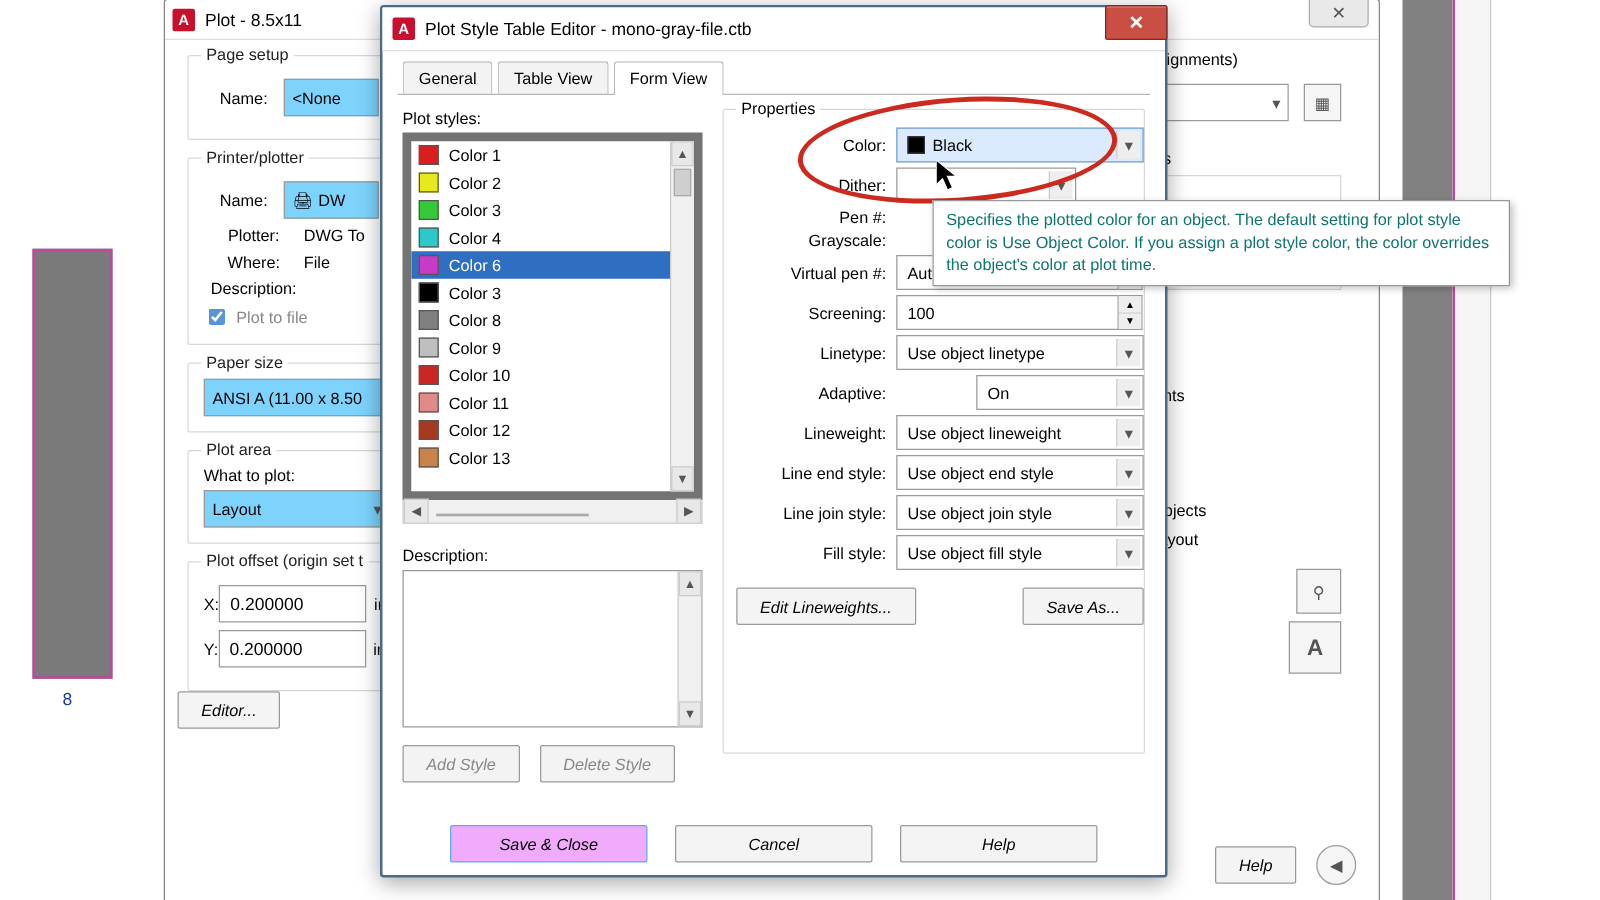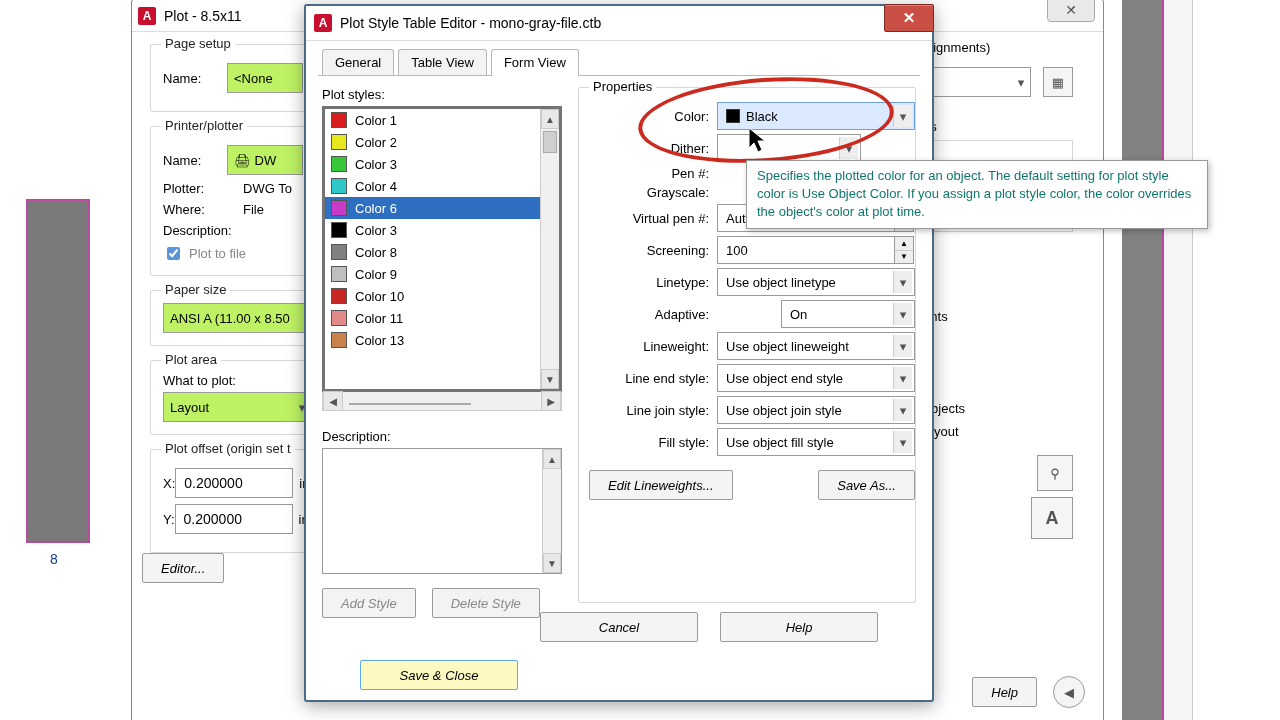--- a/index.html
+++ b/index.html
@@ -81,30 +81,30 @@
     border:1px solid #d7d7d7;
     border-radius:2px;
     margin-bottom:14px;
     padding:12px 12px 12px 12px;
     position:relative;
   }
   .fieldset .legend {
     position:absolute; top:-9px; left:10px; background:#fff; padding:0 4px; color:#222;
   }
   .row { display:flex; align-items:center; margin:6px 0; }
-  .row label.lbl { width:80px; }
+  .row label.lbl { width:80px;text-align:center; }
   .text-input, .combo {
     height:28px;
     border:1px solid #9a9a9a;
     background:#fff;
     display:flex;align-items:center;
     padding:0 6px;
     flex:1;
   }
-  .combo { position:relative; padding-right:22px; background:#bef264;text-align:right; }
+  .combo { position:relative; padding-right:22px; background:#7dd3fc;text-align:right; }
   .combo .arrow {
     position:absolute; right:0;top:0;bottom:0;width:20px;
     display:flex;align-items:center;justify-content:center;
     color:#555;
   }
   .tiny-btn {
     width:28px;height:28px;border:1px solid #9a9a9a;margin-left:6px;
     display:flex;align-items:center;justify-content:center;color:#555;background:#f5f5f5;
   }
   input.inp {
@@ -151,21 +151,21 @@
   .tab.active { background:#fff; position:relative; z-index:2; }
   .tabline { border-top:1px solid #b8b8b8;margin:0 12px; position:relative; top:-1px;}
   .editor-body {
     padding:10px 16px 14px 16px;
   }
   .two-col { display:flex; gap:16px; }
   .left-col { width:240px; }
   .right-col { flex:1; }
 
   .listbox {
-    border:3px solid #737373;
+    border:7px solid #737373;
     height:280px;
     position:relative;
     background:#fff;
     display:flex;
   }
   .list-inner { flex:1; overflow:hidden; }
   .list-item {
     display:flex;align-items:center;gap:8px;
     padding:0 6px;height:22px;font-size:13px;
   }
@@ -182,21 +182,21 @@
   .desc-box{border:1px solid #9a9a9a;height:124px;margin-top:4px;background:#fff;display:flex;}
   .desc-inner{flex:1;}
   .desc-scroll{width:18px;border-left:1px solid #ccc;background:#f0f0f0;position:relative;}
   .desc-scroll .sbtn{position:absolute;left:0;right:0;height:18px;background:#e8e8e8;border:1px solid #ccc;display:flex;align-items:center;justify-content:center;font-size:10px;color:#555;}
 
   .btn {
     height:28px;border:1px solid #9a9a9a;background:#f4f4f4;padding:0 18px;
     display:inline-flex;align-items:center;justify-content:center;border-radius:2px;font-size:13px;font-style:italic;
   }
   .btn.wide{min-width:120px;}
-  .btn.primary{background:#fef9c3;border-color:#5fa9e8;margin-top:48px;}
+  .btn.primary{background:#f0abfc;border-color:#5fa9e8;}
   .btn.disabled{color:#888;background:#f3f3f3;}
 
   .propgrid { border:1px solid #d7d7d7;border-radius:2px;padding:10px 0 16px 10px;position:relative; min-height:488px;}
   .propgrid .legend{position:absolute;top:-9px;left:10px;background:#fff;padding:0 4px;}
   .prow { display:flex;align-items:center;margin:4px 0; }
   .prow .plabel { width:120px;text-align:right;padding-right:8px; }
   .pcombo {
     height:26px;border:1px solid #9a9a9a;background:#fff;flex:1;position:relative;
     display:flex;align-items:center;padding:0 24px 0 8px;font-size:13px;
   }
@@ -408,20 +408,24 @@
               </div>
               <div class="list-item">
                 <span class="swatch" style="background: rgb(201, 38, 38);"></span>
                 <span>Color 10</span>
               </div>
               <div class="list-item">
                 <span class="swatch" style="background: rgb(224, 138, 138);"></span>
                 <span>Color 11</span>
               </div>
               <div class="list-item">
+                <span class="swatch" style="background: rgb(165, 58, 30);"></span>
+                <span>Color 12</span>
+              </div>
+              <div class="list-item">
                 <span class="swatch" style="background: rgb(200, 130, 74);"></span>
                 <span>Color 13</span>
               </div>
             </div>
           <div class="list-scroll">
             <div class="sbtn" style="top:0">▲</div>
             <div class="thumb-s"></div>
             <div class="sbtn" style="bottom:0">▼</div>
           </div>
         </div>

